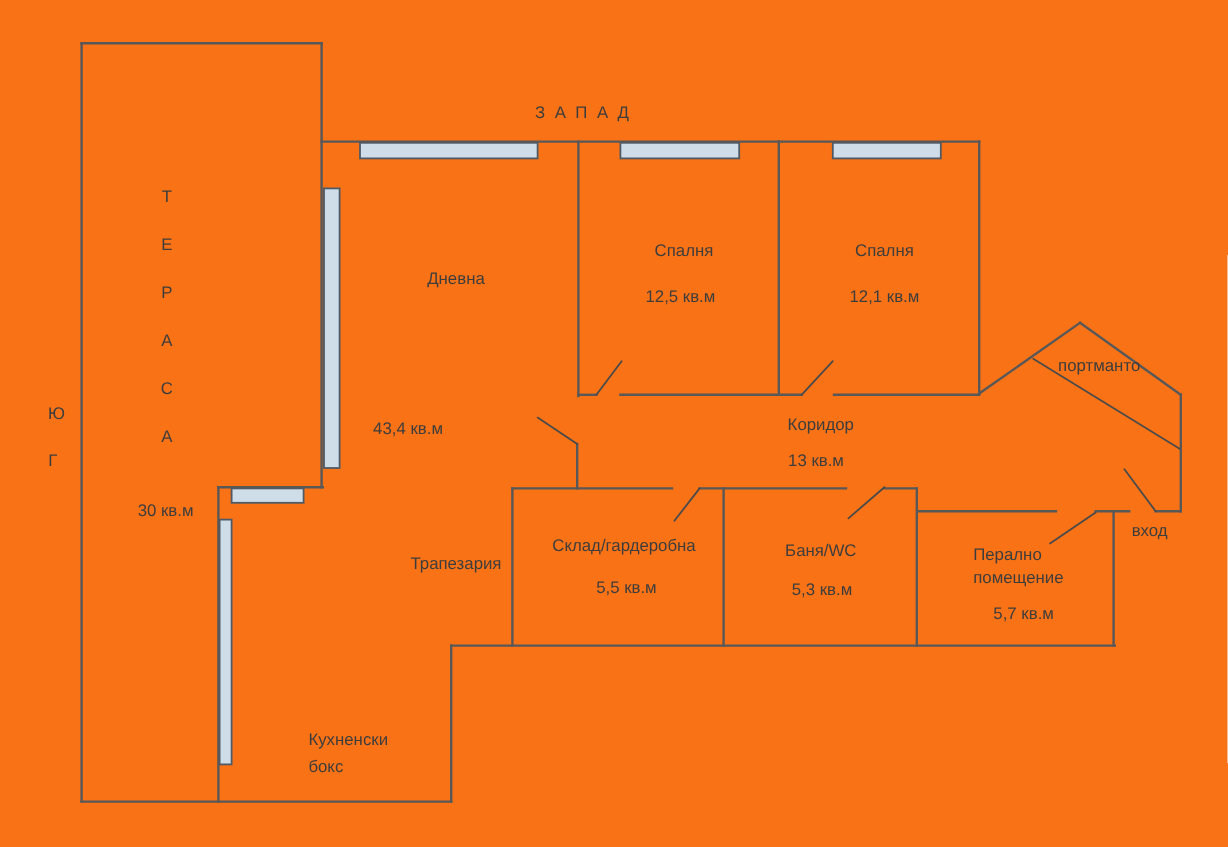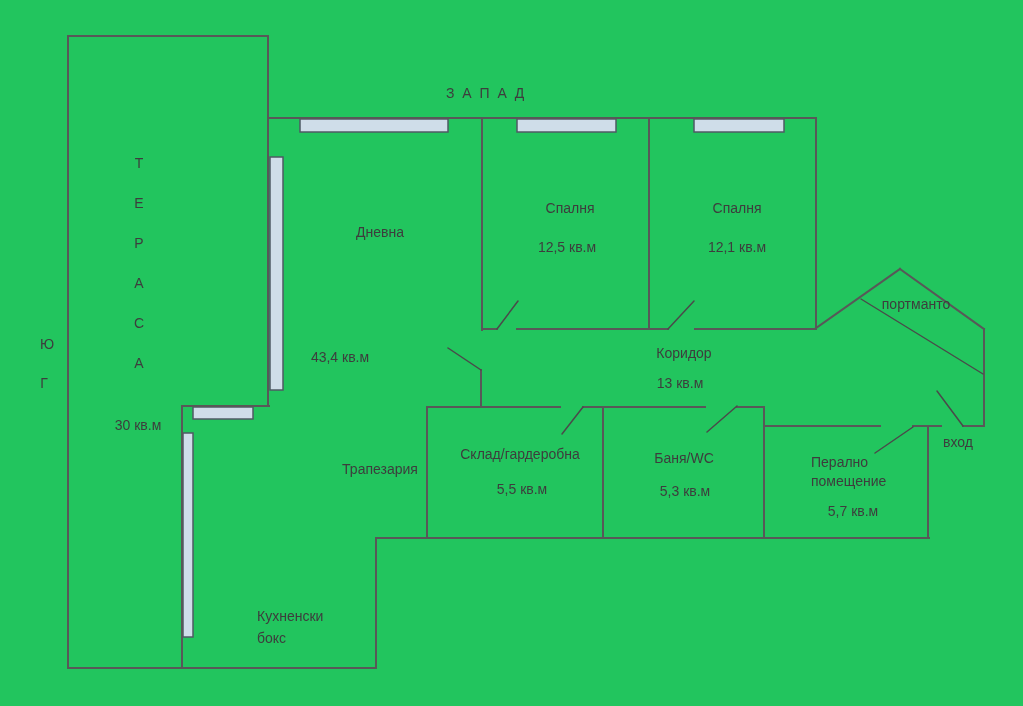--- a/index.html
+++ b/index.html
@@ -1,16 +1,16 @@
 <!DOCTYPE html>
 <html><head>
 <meta charset="utf-8">
 <style>
   html,body{margin:0;padding:0;background:#ffffff;}
-  .stage{position:relative;width:1023px;height:706px;background:#22c55e;overflow:hidden;}
+  .stage{position:relative;width:1023px;height:706px;background:#f97316;overflow:hidden;}
   svg{display:block;}
   text{font-family:"Liberation Sans","DejaVu Sans",sans-serif;font-size:14px;}
 </style>
 </head>
 <body>
 
 <div class="stage">
   <svg id="plan" width="1023" height="706" viewBox="0 0 1023 706">
       <g fill="#cfdde9" stroke="#4f5a64" stroke-width="1.5">
         <rect x="300" y="119" width="148" height="13"></rect>

